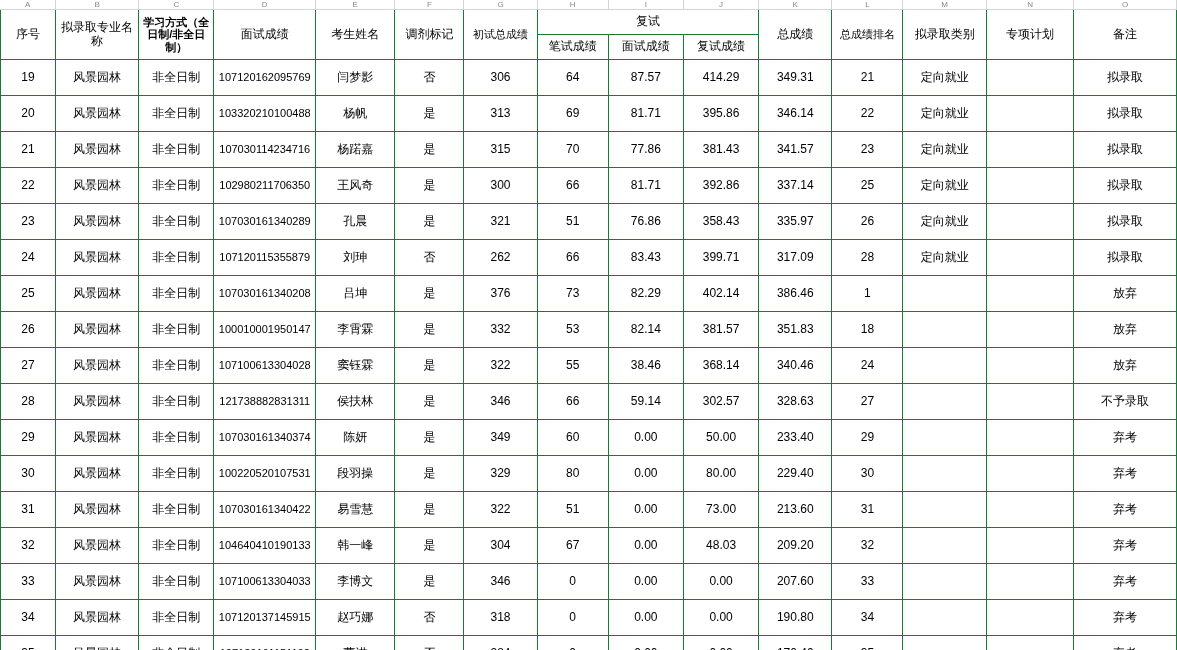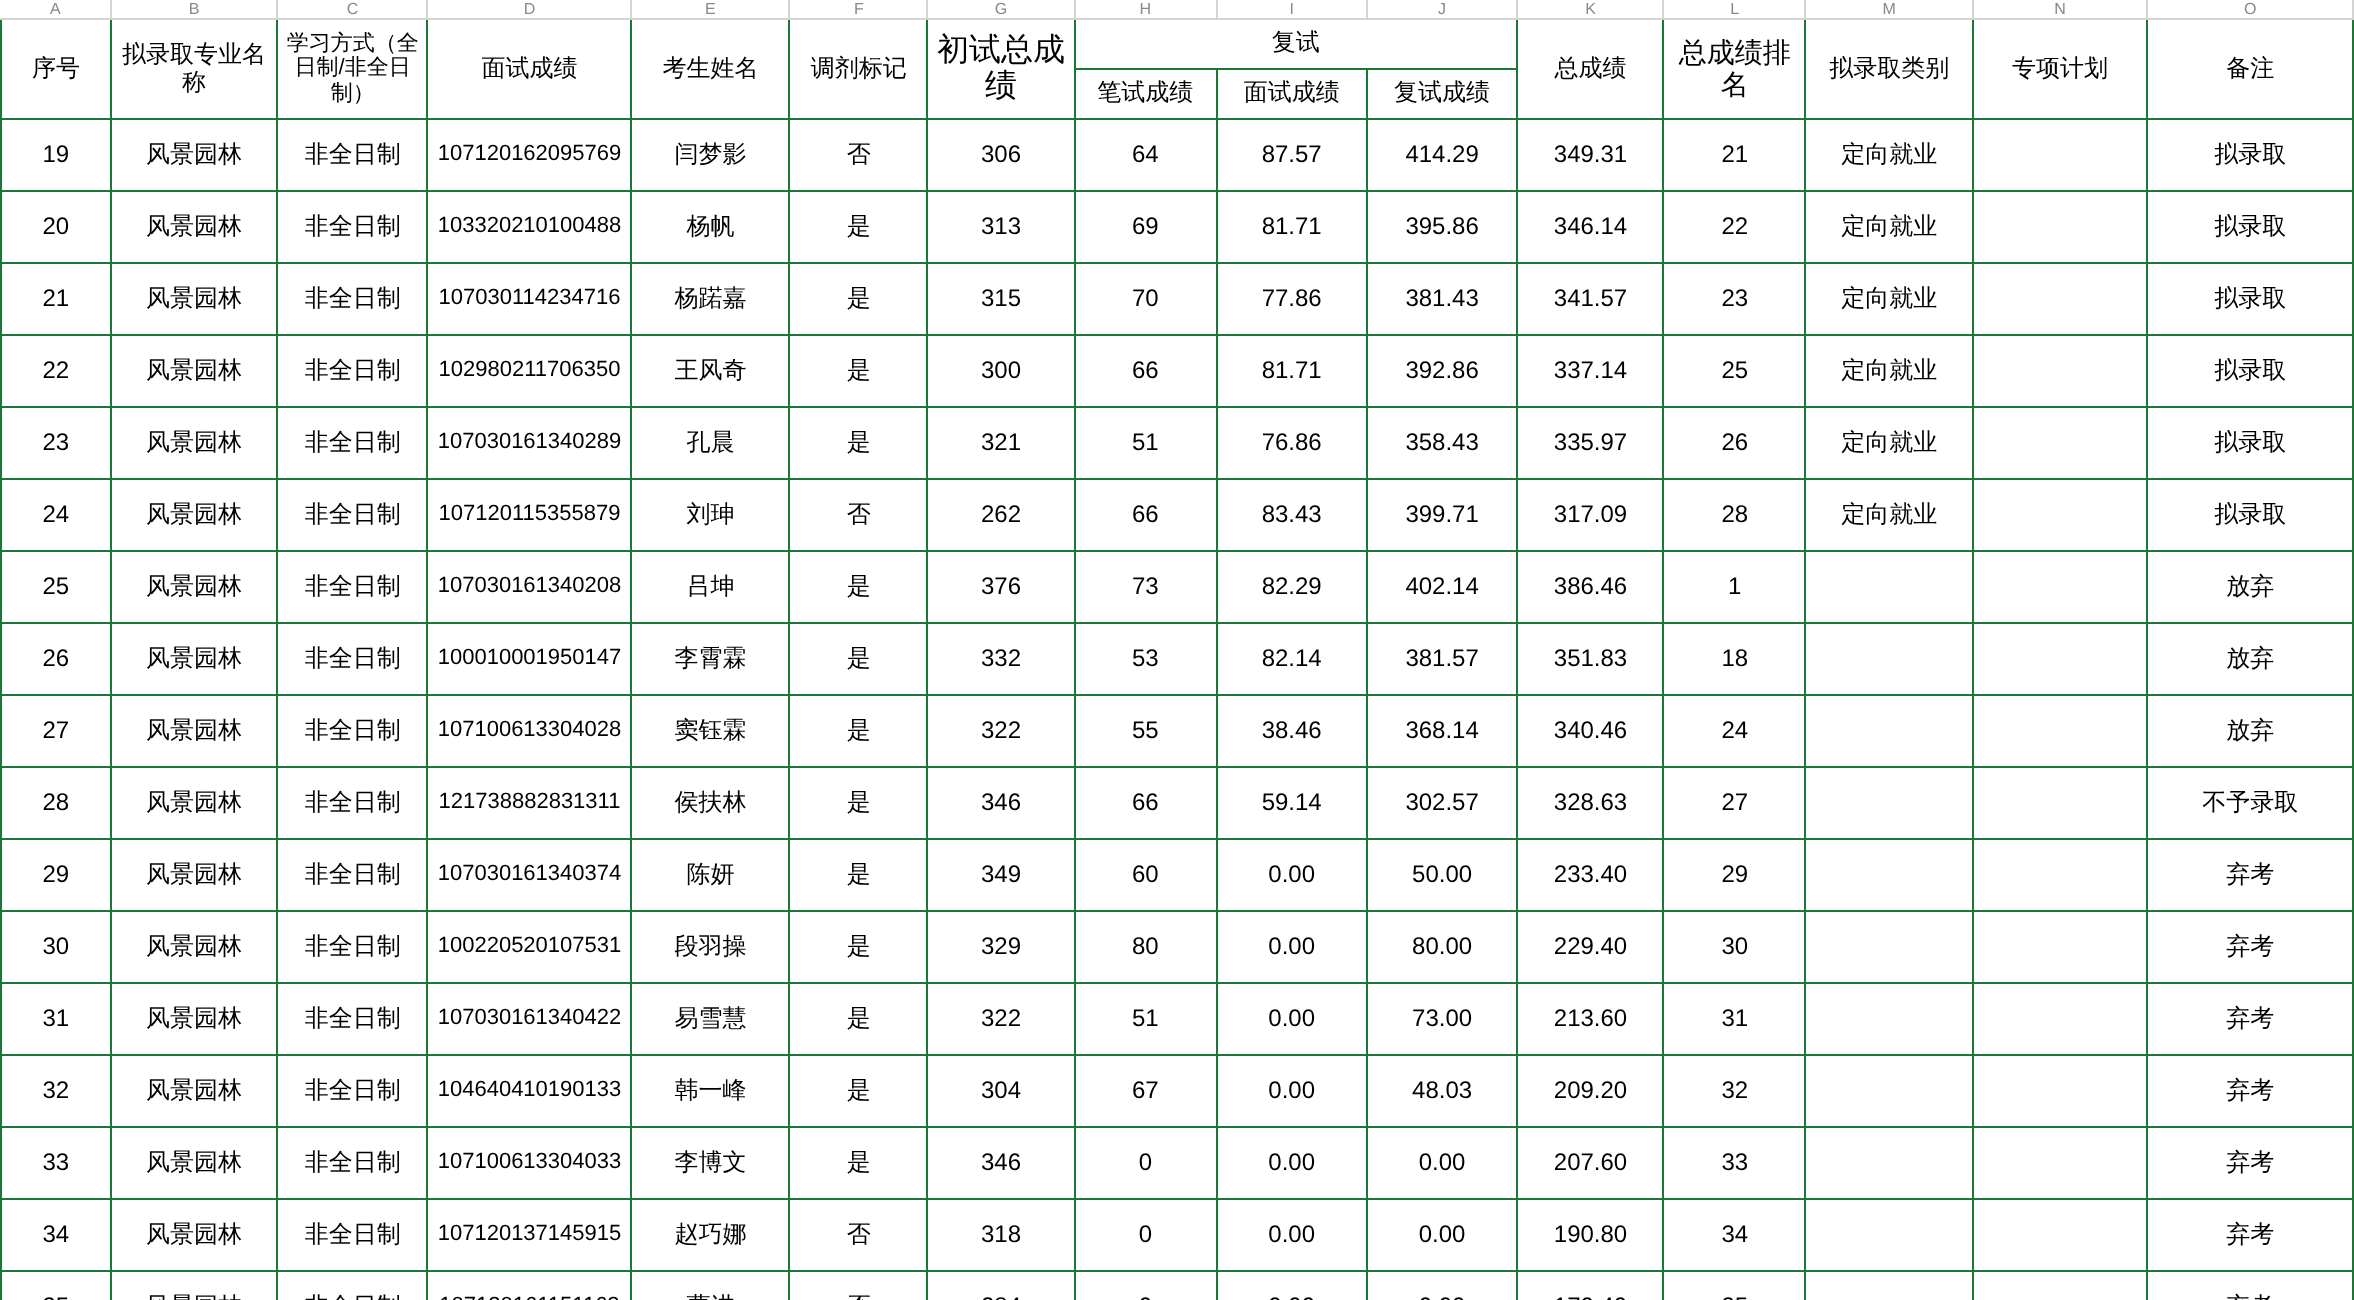--- a/index.html
+++ b/index.html
@@ -117,42 +117,42 @@
           <td>N</td>
           <td>O</td>
         </tr>
         <tr class="hrow1">
           <td class="cell hdr" rowspan="2">
             <span class="hdr-wrap">序号</span>
           </td>
           <td class="cell hdr" rowspan="2">
             <span class="hdr-wrap">拟录取专业名称</span>
           </td>
+          <td class="cell hdr" rowspan="2" style="font-size:11px;font-weight:bold;">
+            <span class="hdr-wrap">学习方式（全日制/非全日制）</span>
+          </td>
+          <td class="cell hdr" rowspan="2">
+            <span class="hdr-wrap">面试成绩</span>
+          </td>
+          <td class="cell hdr" rowspan="2">
+            <span class="hdr-wrap">考生姓名</span>
+          </td>
+          <td class="cell hdr" rowspan="2">
+            <span class="hdr-wrap">调剂标记</span>
+          </td>
           <td class="cell hdr" rowspan="2" style="font-size:11px;">
-            <span class="hdr-wrap">学习方式（全日制/非全日制）</span>
-          </td>
-          <td class="cell hdr" rowspan="2">
-            <span class="hdr-wrap">面试成绩</span>
-          </td>
-          <td class="cell hdr" rowspan="2">
-            <span class="hdr-wrap">考生姓名</span>
-          </td>
-          <td class="cell hdr" rowspan="2">
-            <span class="hdr-wrap">调剂标记</span>
-          </td>
-          <td class="cell hdr" rowspan="2" style="font-size:16px;">
             <span class="hdr-wrap">初试总成绩</span>
           </td>
           <td class="cell hdr" colspan="3">
             <span class="hdr-wrap">复试</span>
           </td>
           <td class="cell hdr" rowspan="2">
             <span class="hdr-wrap">总成绩</span>
           </td>
-          <td class="cell hdr" rowspan="2" style="font-size:14px;">
+          <td class="cell hdr" rowspan="2" style="font-size:11px;">
             <span class="hdr-wrap">总成绩排名</span>
           </td>
           <td class="cell hdr" rowspan="2">
             <span class="hdr-wrap">拟录取类别</span>
           </td>
           <td class="cell hdr" rowspan="2">
             <span class="hdr-wrap">专项计划</span>
           </td>
           <td class="cell hdr" rowspan="2">
             <span class="hdr-wrap">备注</span>

